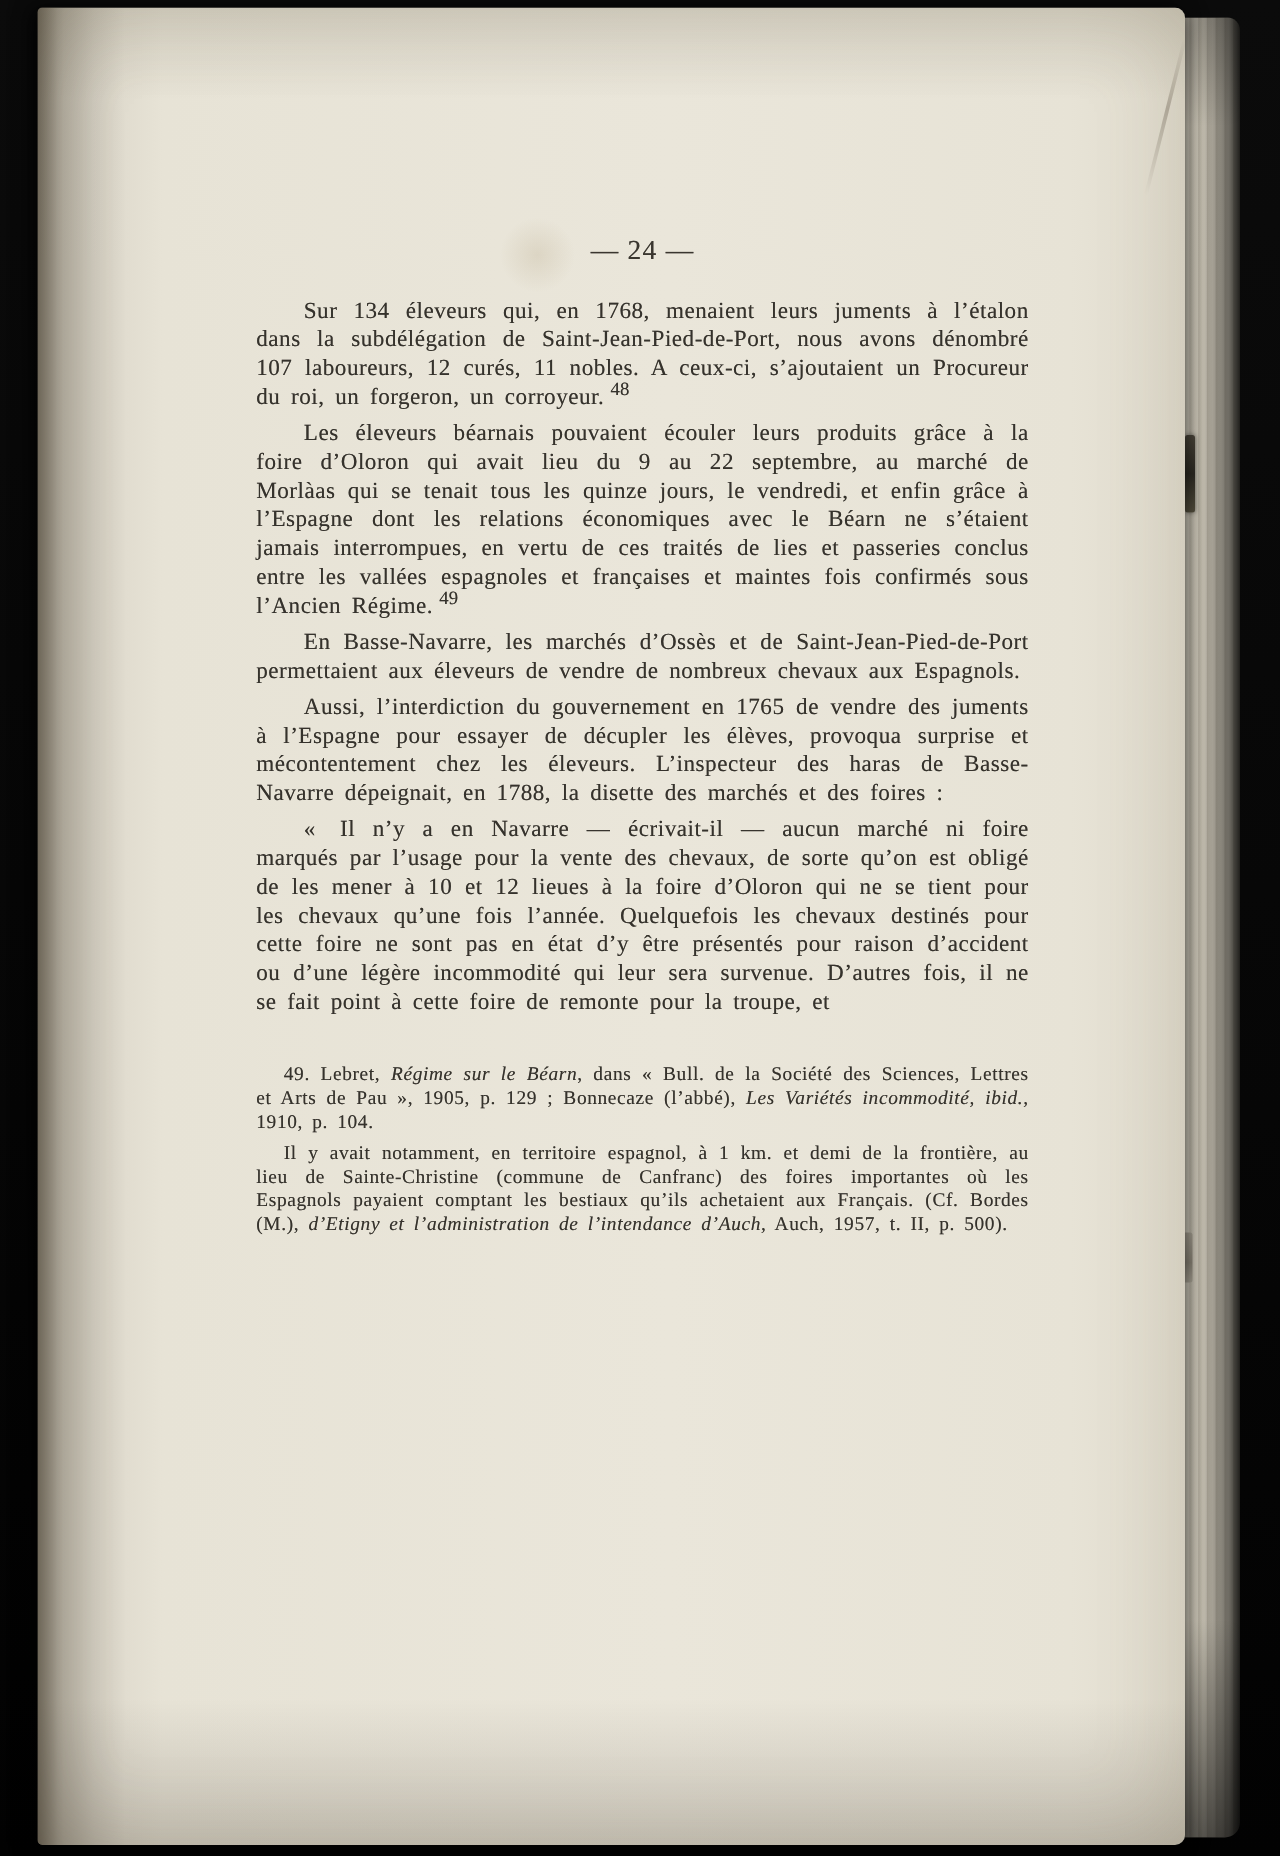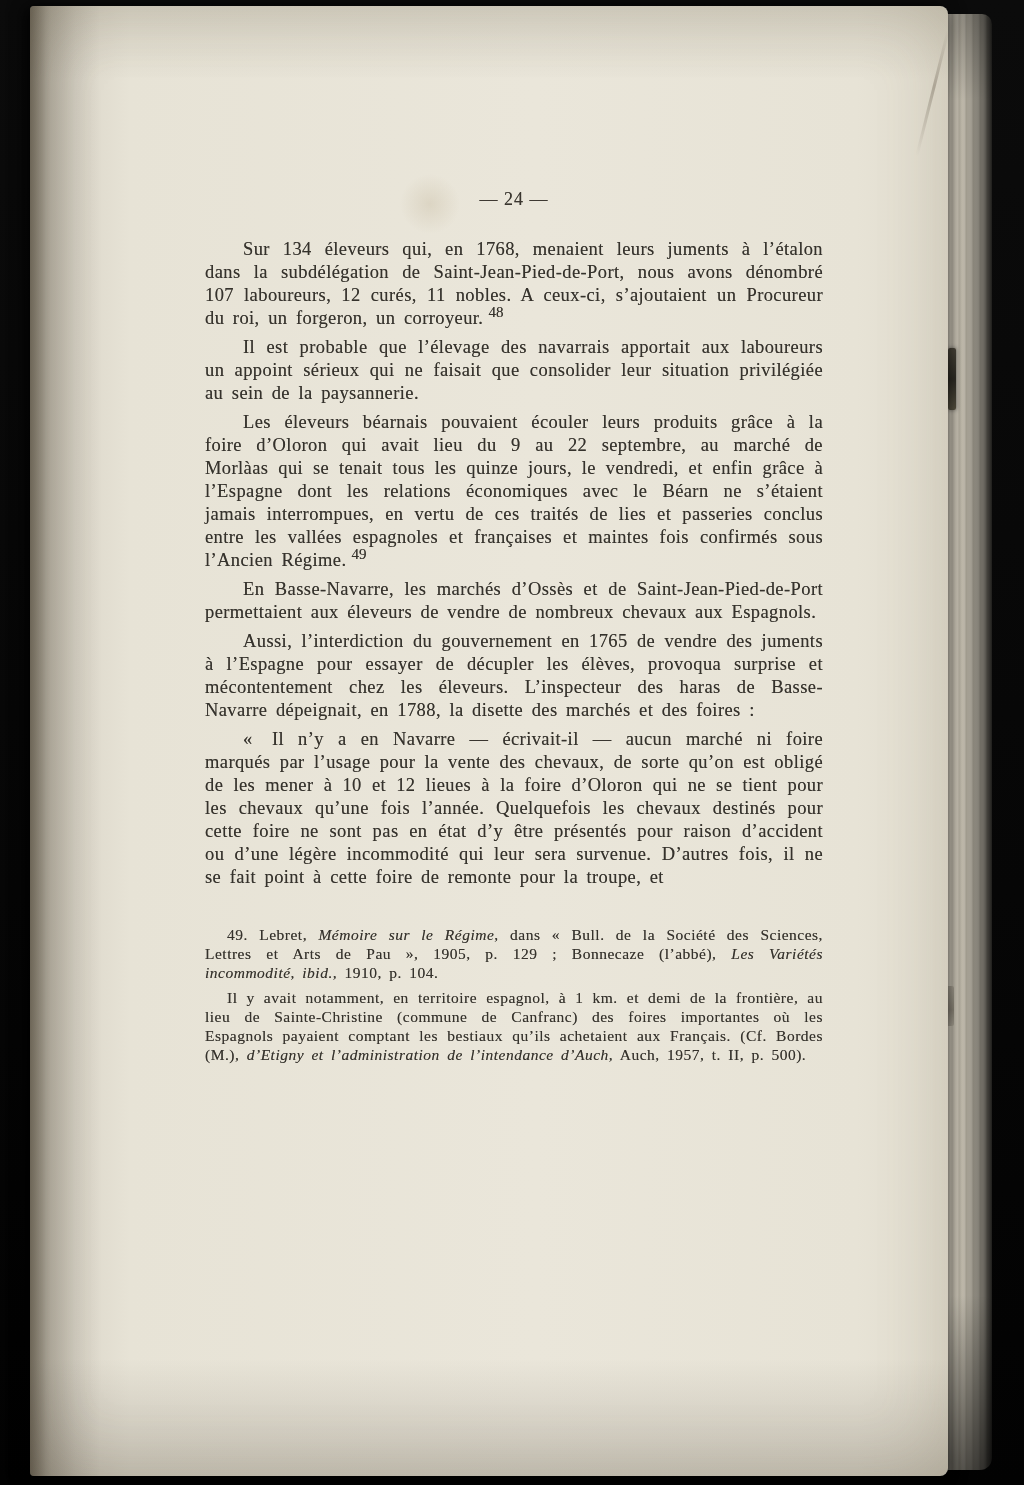--- a/index.html
+++ b/index.html
@@ -82,21 +82,21 @@
   .text-col {
     position: absolute;
     left: 175px;
     top: 182px;
     width: 618px;
     color: #35322c;
     text-shadow: 0 0 0.5px rgba(53,50,44,0.55);
   }
   .page-number {
     text-align: center;
-    font-size: 18px;
+    font-size: 22px;
     letter-spacing: 1px;
     line-height: 23px;
     margin-bottom: 27px;
     color: #3a362f;
   }
   .body-text p.para {
     margin: 0 0 6px 0;
     font-size: 18.5px;
     line-height: 23px;
     text-align: justify;
@@ -143,26 +143,25 @@
 
   <div class="page">
     <div class="gutter-shadow"></div>
     <div class="crease"></div>
 
     <div class="text-col">
       <div class="page-number">— 24 —</div>
 
       <div class="body-text">
           <p class="para"><span>Sur 134 éleveurs qui, en 1768, menaient leurs juments à l’étalon dans la subdélégation de Saint-Jean-Pied-de-Port, nous avons dénombré 107 laboureurs, 12 curés, 11 nobles. A ceux-ci, s’ajoutaient un Procureur du roi, un forgeron, un corroyeur.</span><sup class="fn-ref">48</sup></p>
-          <p class="para"><span>Il est probable que l’élevage des navarrais apportait aux laboureurs un appoint sérieux qui ne faisait que consolider leur situation privilégiée au sein de la paysannerie.</span></p>
           <p class="para"><span>Les éleveurs béarnais pouvaient écouler leurs produits grâce à la foire d’Oloron qui avait lieu du 9 au 22 septembre, au marché de Morlàas qui se tenait tous les quinze jours, le vendredi, et enfin grâce à l’Espagne dont les relations économiques avec le Béarn ne s’étaient jamais interrompues, en vertu de ces traités de lies et passeries conclus entre les vallées espagnoles et françaises et maintes fois confirmés sous l’Ancien Régime.</span><sup class="fn-ref">49</sup></p>
           <p class="para"><span>En Basse-Navarre, les marchés d’Ossès et de Saint-Jean-Pied-de-Port permettaient aux éleveurs de vendre de nombreux chevaux aux Espagnols.</span></p>
           <p class="para"><span>Aussi, l’interdiction du gouvernement en 1765 de vendre des juments à l’Espagne pour essayer de décupler les élèves, provoqua surprise et mécontentement chez les éleveurs. L’inspecteur des haras de Basse-Navarre dépeignait, en 1788, la disette des marchés et des foires :</span></p>
           <p class="para"><span>«  Il n’y a en Navarre — écrivait-il — aucun marché ni foire marqués par l’usage pour la vente des chevaux, de sorte qu’on est obligé de les mener à 10 et 12 lieues à la foire d’Oloron qui ne se tient pour les chevaux qu’une fois l’année. Quelquefois les chevaux destinés pour cette foire ne sont pas en état d’y être présentés pour raison d’accident ou d’une légère incommodité qui leur sera survenue. D’autres fois, il ne se fait point à cette foire de remonte pour la troupe, et</span></p>
         </div>
 
       <div class="footnotes">
-          <p class="footnote"><span>49. Lebret, </span><em>Mémoire sur le Régime</em><span>, dans « Bull. de la Société des Sciences, Lettres et Arts de Pau », 1905, p. 129 ; Bonnecaze (l’abbé), </span><em>Les Variétés incommodité, ibid.,</em><span> 1910, p. 104.</span></p>
+          <p class="footnote"><span>49. Lebret, </span><em>Régime sur le Béarn</em><span>, dans « Bull. de la Société des Sciences, Lettres et Arts de Pau », 1905, p. 129 ; Bonnecaze (l’abbé), </span><em>Les Variétés incommodité, ibid.,</em><span> 1910, p. 104.</span></p>
           <p class="footnote"><span>Il y avait notamment, en territoire espagnol, à 1 km. et demi de la frontière, au lieu de Sainte-Christine (commune de Canfranc) des foires importantes où les Espagnols payaient comptant les bestiaux qu’ils achetaient aux Français. (Cf. Bordes (M.), </span><em>d’Etigny et l’administration de l’intendance d’Auch,</em><span> Auch, 1957, t. II, p. 500).</span></p>
         </div>
     </div>
   </div>
 </div>
 
 </body></html>

